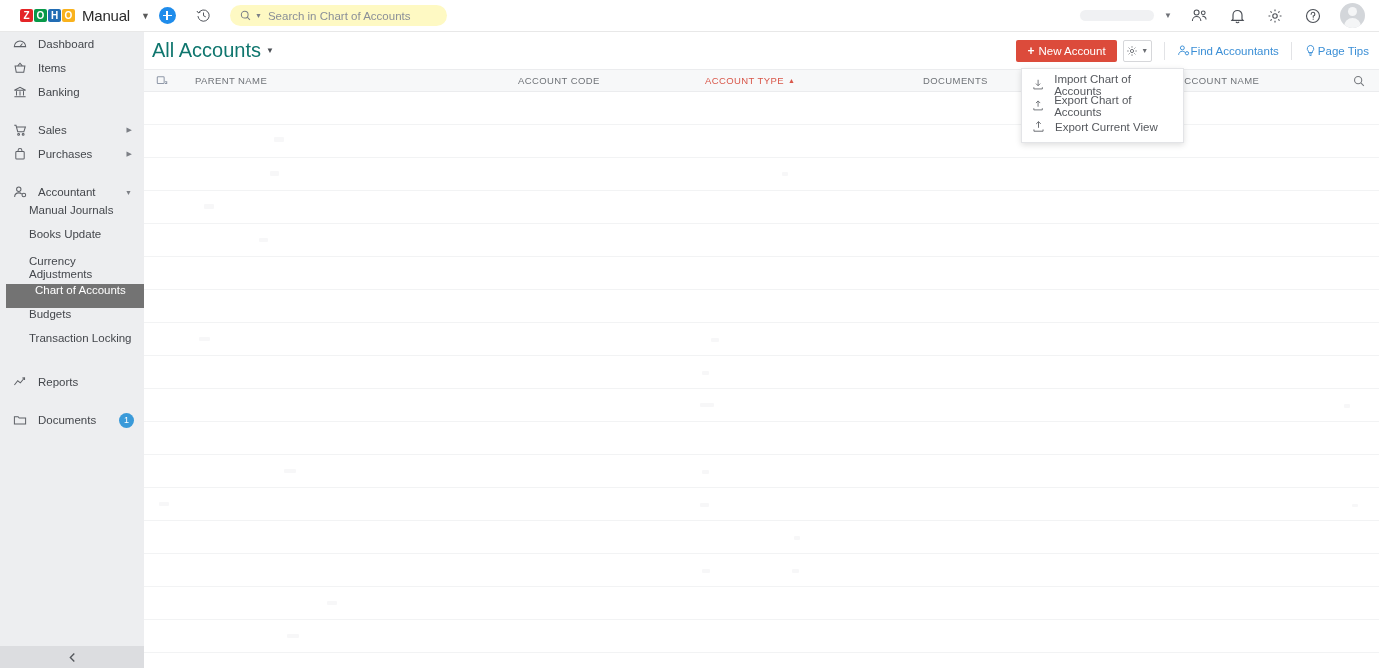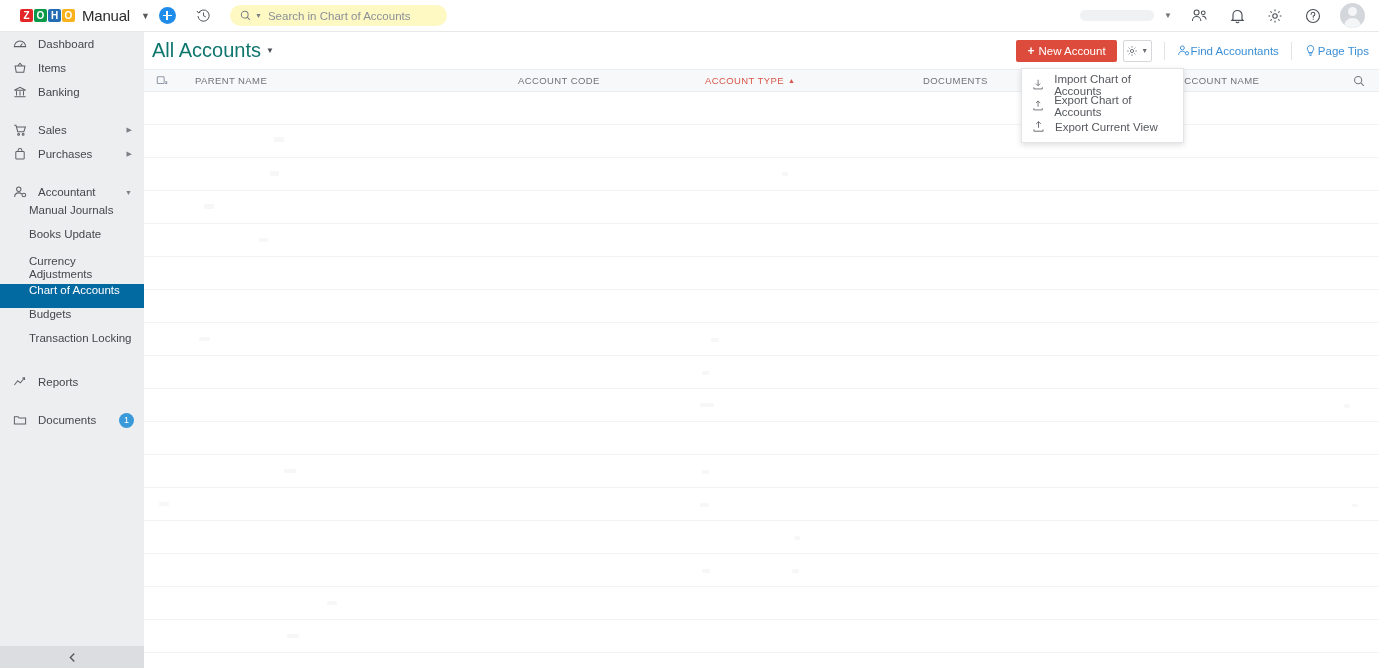--- a/index.html
+++ b/index.html
@@ -111,21 +111,21 @@
   }
   .nav-sub {
     height: 24px; display: flex; 
     padding-left: 29px; cursor: pointer;
     font-size: 11.5px; color: #44474c;
   }
   .nav-sub.two-line {
     height: 32px; line-height: 13px; align-items: center;
   }
   .nav-sub.active {
-    background: #0369a1; color: #ffffff;
+    background: #737373; color: #ffffff; margin-left: 6px;
   }
   .nav-spacer { height: 14px; }
   .badge-doc {
     position: absolute; right: 10px;
     width: 15px; height: 15px; border-radius: 50%;
     background: #3a9ad9; color: #fff; font-size: 9px;
     display: flex; align-items: center; justify-content: center;
   }
   .sidebar-collapse {
     position: absolute; left: 0; bottom: 0; width: 144px; height: 22px;

